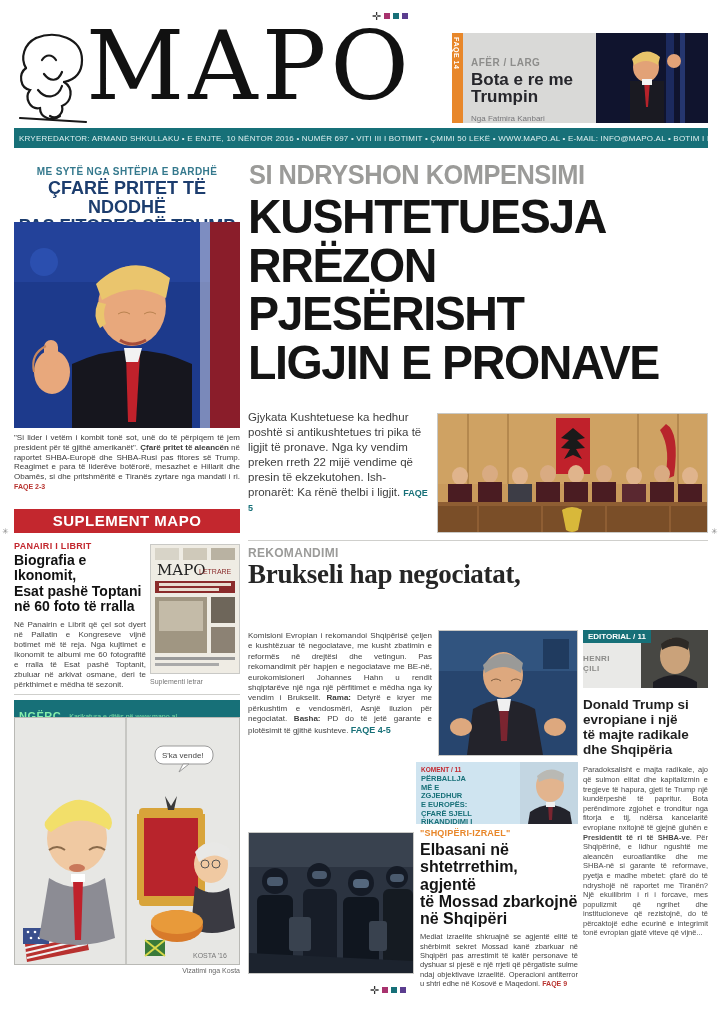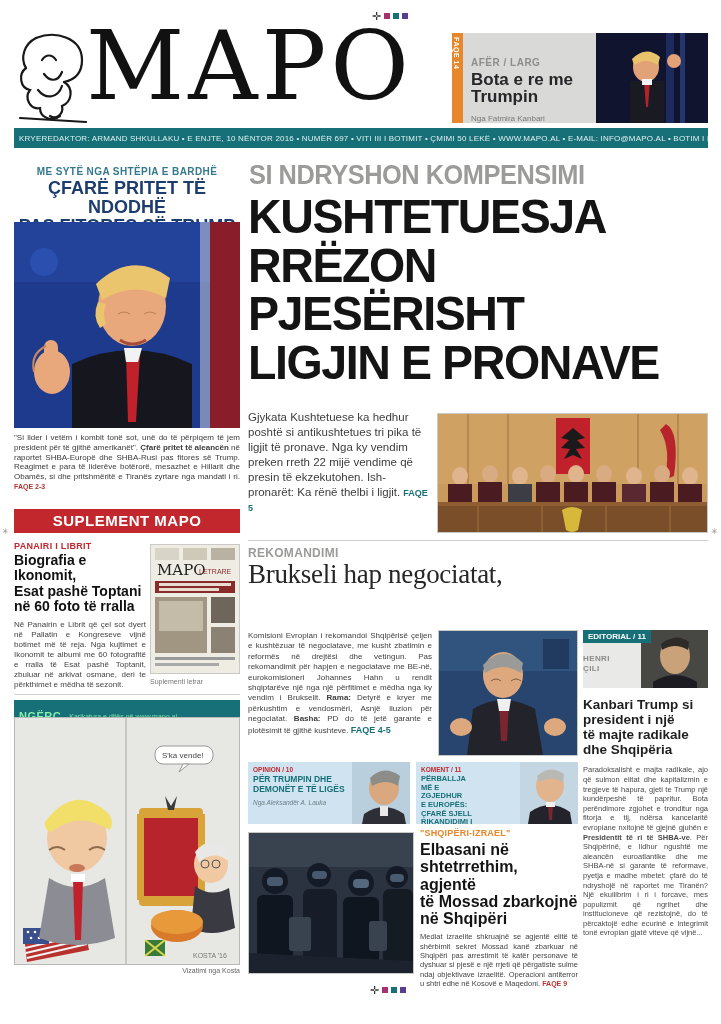--- a/index.html
+++ b/index.html
@@ -42,21 +42,21 @@
   
   .mainkicker{color:#9b9b99;font-size:27px;font-weight:bold;letter-spacing:-.5px;
               transform:scaleX(.94);transform-origin:left;white-space:nowrap;}
   .bigline{display:block;color:#141414;font-size:49px;font-weight:bold;line-height:.99;
            letter-spacing:-1.5px;transform:scaleX(.95);transform-origin:left;white-space:nowrap;}
   .standfirst{font-size:11.5px;line-height:1.3;color:#3d3d3d;}
   .tealref{color:#177078;font-weight:bold;font-size:9px;}
   .photo-border{border:1px solid #c9c9c6;background:#eee;}
   .rule{border-top:1px solid #cfcfcc;}
   .reckicker{color:#9b9b99;font-size:12px;font-weight:bold;letter-spacing:.3px;}
-  .recheadline{font-family:"Liberation Serif","DejaVu Serif",serif;font-size:27px;font-weight:normal;
+  .recheadline{font-family:"Liberation Serif","DejaVu Serif",serif;font-size:27px;font-weight:bold;
                color:#262626;line-height:1.08;letter-spacing:-.3px;}
   .recbody{font-size:8px;line-height:1.3;color:#3e3e3e;text-align:justify;}
   .teaserbox{background:#cfe4f0;display:flex;overflow:hidden;}
   .tb-text{flex:1;padding:4px 2px 2px 5px;}
   .tb-kicker{color:#c3272e;font-size:6.5px;font-weight:bold;}
   .tb-title{color:#177078;font-size:8.5px;font-weight:bold;line-height:1.15;margin-top:2px;}
   .tb-author{color:#6f7d86;font-size:6.5px;font-style:italic;margin-top:4px;}
   .mosskicker{color:#e8872a;font-size:9px;font-weight:bold;letter-spacing:.2px;}
   .mossheadline{font-size:16px;font-weight:bold;line-height:1.08;color:#141414;margin-top:3px;}
   .mossbody{font-size:7.5px;line-height:1.25;color:#444;text-align:justify;margin-top:5px;}
@@ -327,37 +327,20 @@
       <path d="M44 34 q20 -22 40 -2 l-2 10 q-18 -12 -36 0 z" fill="#9a9a98"></path>
       <path d="M52 50 q5 -4 10 0 M72 50 q5 -4 10 0" stroke="#7a5a3e" fill="none"></path>
       <path d="M34 78 q30 -18 62 0 l8 46 l-76 0 z" fill="#23232b"></path>
       <polygon points="60,72 70,72 68,110 62,110" fill="#7a2530"></polygon>
       <polygon points="58,68 72,68 70,80 60,80" fill="#f0f0f0"></polygon>
       <ellipse cx="22" cy="96" rx="11" ry="9" fill="#dda87e"></ellipse>
       <ellipse cx="116" cy="96" rx="11" ry="9" fill="#dda87e"></ellipse>
     </svg>
   </div>
 
-  <div class="abs teaserbox" style="left:248px;top:762px;width:162px;height:62px;">
-    <div class="tb-text">
-      <div class="tb-kicker">OPINION / 10</div>
-      <div class="tb-title">
-        <span>PËR TRUMPIN DHE</span><br>
-        <span>DEMONËT E TË LIGËS</span>
-      </div>
-      <div class="tb-author">Nga Aleksandër A. Lauka</div>
-    </div>
-    <svg width="58" height="62" viewBox="0 0 58 62">
-      <rect width="58" height="62" fill="#b9cfdd"></rect>
-      <ellipse cx="32" cy="26" rx="15" ry="17" fill="#d9a87e"></ellipse>
-      <path d="M18 16 q14 -14 30 -2 l-2 10 q-12 -8 -26 0 z" fill="#8c8c88"></path>
-      <path d="M12 52 q20 -14 40 0 l2 10 l-44 0 z" fill="#2e2e36"></path>
-      <rect x="28" y="44" width="8" height="10" fill="#e8e8e8"></rect>
-    </svg>
-  </div>
 
   <div class="abs teaserbox" style="left:416px;top:762px;width:162px;height:62px;gap:41px;">
     <div class="tb-text">
       <div class="tb-kicker">KOMENT / 11</div>
       <div class="tb-title" style="font-size:7.5px;">
         <span>PËRBALLJA MË E ZGJEDHUR</span><br>
         <span>E EUROPËS: ÇFARË SJELL</span><br>
         <span>RIKANDIDIMI I SARKOZYT</span>
       </div>
       <div class="tb-author" style="margin-top:2px;">Nga Alain Frachon / Le Monde</div>
@@ -419,22 +402,22 @@
         <path d="M78 14 q14 -12 28 -2 l-1 8 q-13 -8 -26 0 z" fill="#2e2a26"></path>
         <path d="M70 52 q22 -14 44 0 l0 6 l-44 0 z" fill="#1c1c22"></path>
       </svg>
       <div class="edlabel" style="position:absolute;top:0;left:0;">EDITORIAL / 11</div>
       <div class="edauthor" style="position:absolute;top:24px;left:0;">
         <span>HENRI</span><br>
         <span>ÇILI</span>
       </div>
     </div>
     <div class="edheadline" style="margin-top:10px;">
-      <span>Kanbari Trump si</span><br>
-      <span>president i një</span><br>
+      <span>Donald Trump si</span><br>
+      <span>evropiane i një</span><br>
       <span>të majte radikale</span><br>
       <span>dhe Shqipëria</span>
     </div>
     <div class="edbody" style="margin-top:8px;height:178px;overflow:hidden;">
       <span>Paradoksalisht e majta radikale, ajo që sulmon elitat dhe kapitalizmin e tregjeve të hapura, gjeti te Trump një kundërpeshë të papritur. Bota perëndimore zgjohet e tronditur nga fitorja e tij, ndërsa kancelaritë evropiane nxitojnë të gjejnë gjuhën e </span><b>Presidentit të ri të SHBA-ve</b><span>. Për Shqipërinë, e lidhur ngushtë me aleancën euroatlantike dhe me SHBA-në si garante të reformave, pyetja e madhe mbetet: çfarë do të ndryshojë në raportet me Tiranën? Një ekuilibrim i ri i forcave, mes populizmit që ngrihet dhe institucioneve që rezistojnë, do të përcaktojë edhe ecurinë e integrimit tonë evropian gjatë viteve që vijnë...</span>
     </div>
   </div>
 
   <div class="abs" style="left:370px;top:980px;">
     <span class="regmark">✛</span><span class="swatch" style="background:#a8326e"></span><span class="swatch" style="background:#177078"></span><span class="swatch" style="background:#5b3d8f"></span>

